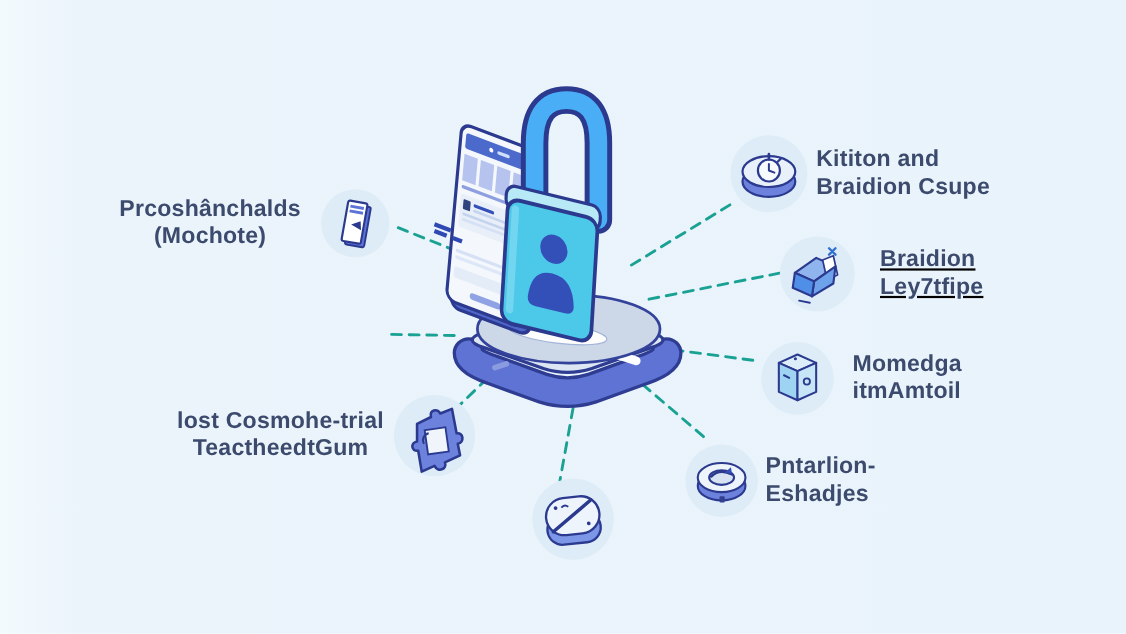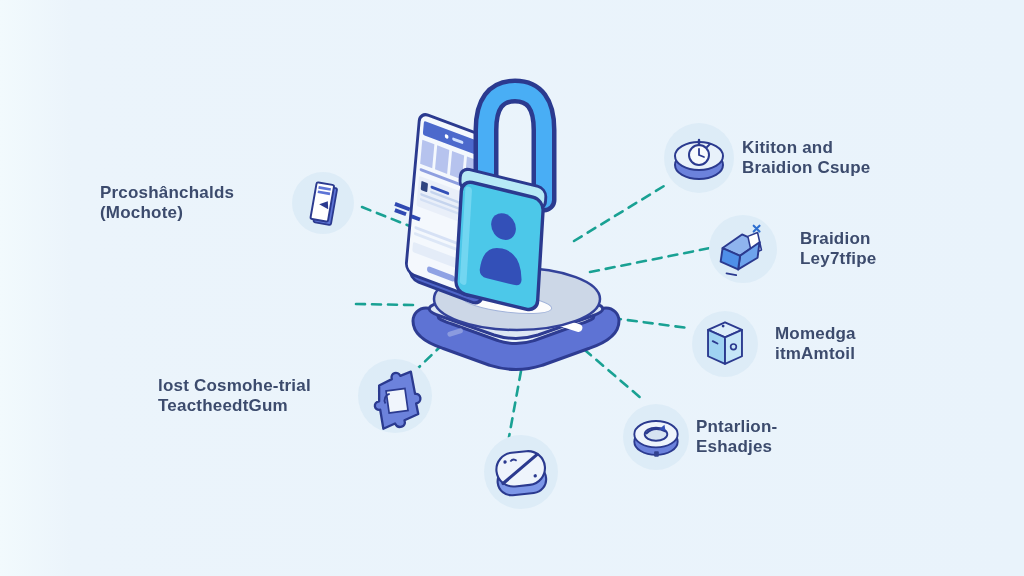--- a/index.html
+++ b/index.html
@@ -5,39 +5,39 @@
   html,body{margin:0;padding:0;}
   body{
     width:1024px;height:576px;position:relative;overflow:hidden;
     background:linear-gradient(90deg,#f2fafd 0%,#ebf4fb 7%,#e9f3fb 100%);
     font-family:"Liberation Sans", sans-serif;
   }
   .stage{position:absolute;inset:0;}
   .connectors{position:absolute;left:0;top:0;z-index:1;}
   .center-art{position:absolute;left:380px;top:70px;width:250px;height:310px;z-index:2;}
   .callout{position:absolute;display:flex;align-items:center;z-index:3;}
-  .callout-text{font-weight:700;color:#3c4b6d;font-size:17px;line-height:1.17;letter-spacing:.2px;}
-  .align-right{text-align:left;}
+  .callout-text{font-weight:700;color:#3c4b6d;font-size:21px;line-height:1.17;letter-spacing:.2px;}
+  .align-right{text-align:center;}
   .align-left{text-align:left;}
   .icon-circle{border-radius:50%;background:#ddecf7;display:flex;align-items:center;justify-content:center;flex:0 0 auto;}
   .c1{left:100px;top:172px;gap:10px;}
   .c1 .callout-text{width:182px;}
   .c1 .icon-circle{width:62px;height:62px;}
   .c2{left:145px;top:262px;gap:8px;}
   .c2 .callout-text{width:132px;}
   .c2 .icon-circle{width:64px;height:64px;}
   .c3{left:158px;top:359px;gap:6px;}
   .c3 .callout-text{width:194px;}
   .c3 .icon-circle{width:74px;height:74px;}
   .c4{left:295px;top:435px;gap:4px;}
   .c4 .callout-text{width:185px;}
   .c4 .icon-circle{width:74px;height:74px;}
   .c5{left:664px;top:123px;gap:8px;}
   .c5 .icon-circle{width:70px;height:70px;}
-  .c6{left:709px;top:215px;gap:23px;}
+  .c6{left:709px;top:215px;gap:23px;text-decoration:underline;}
   .c6 .icon-circle{width:68px;height:68px;}
   .c7{left:692px;top:311px;gap:17px;}
   .c7 .icon-circle{width:66px;height:66px;}
   .c8{left:623px;top:404px;gap:7px;}
   .c8 .icon-circle{width:66px;height:66px;}
 </style>
 </head>
 <body>
 
 <div class="stage">

